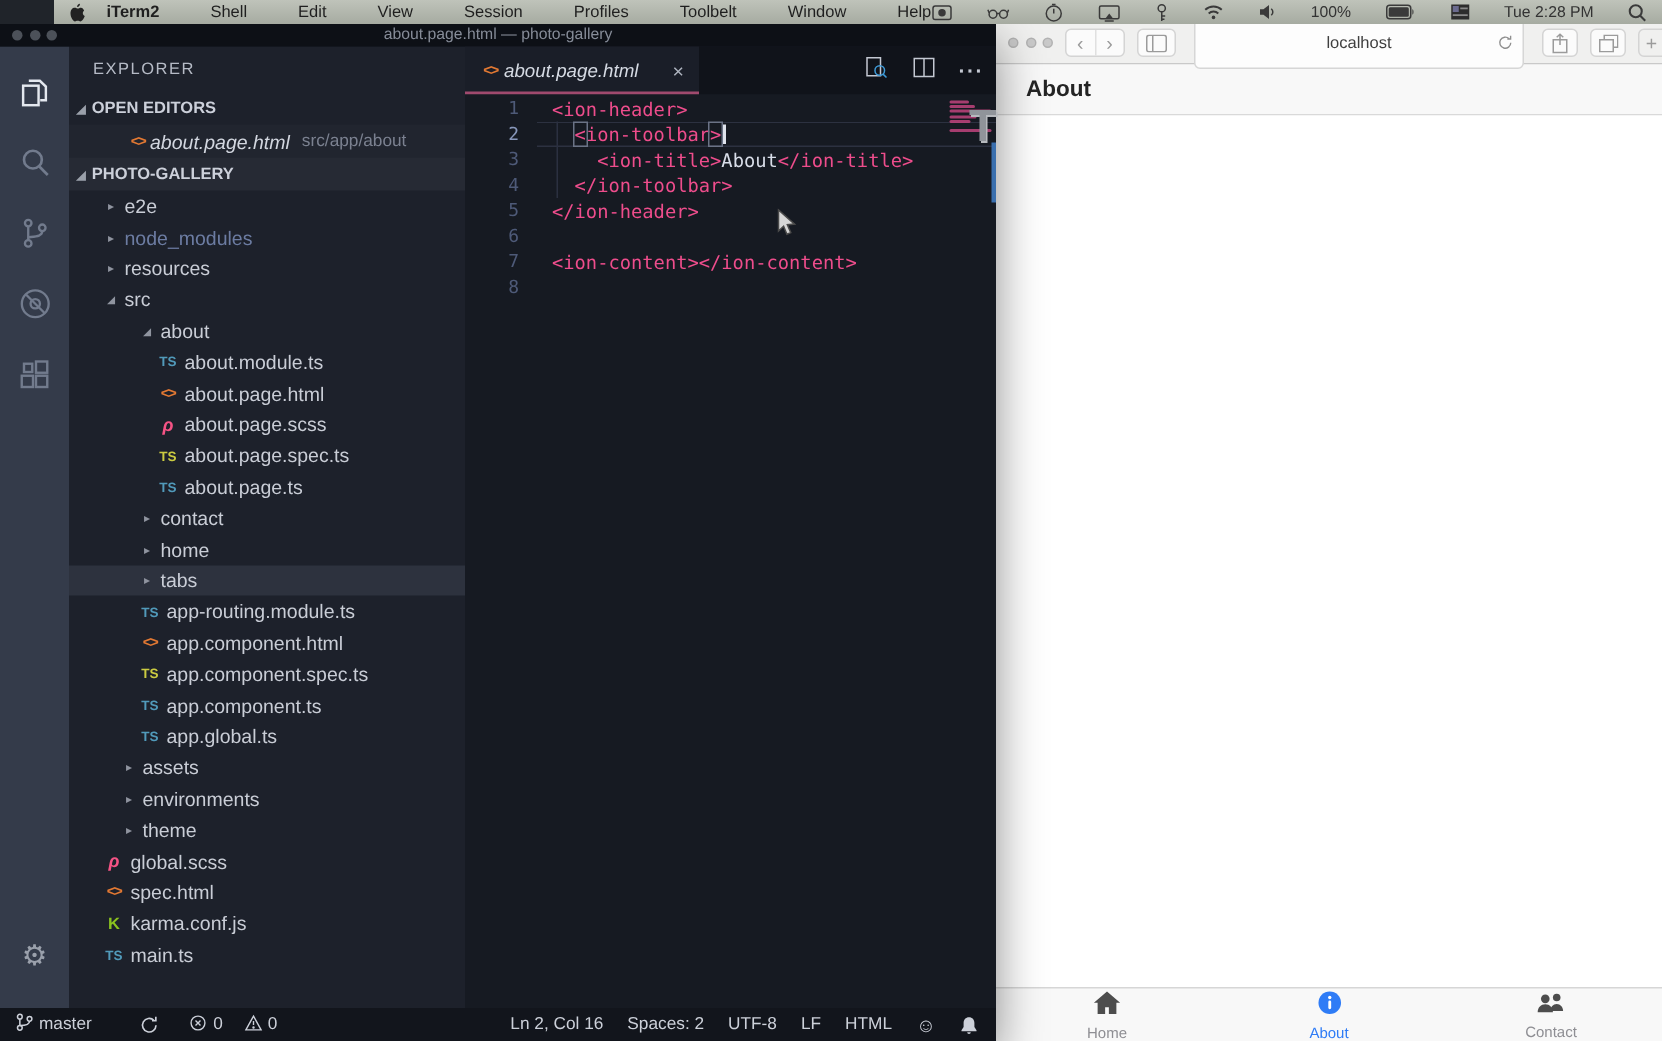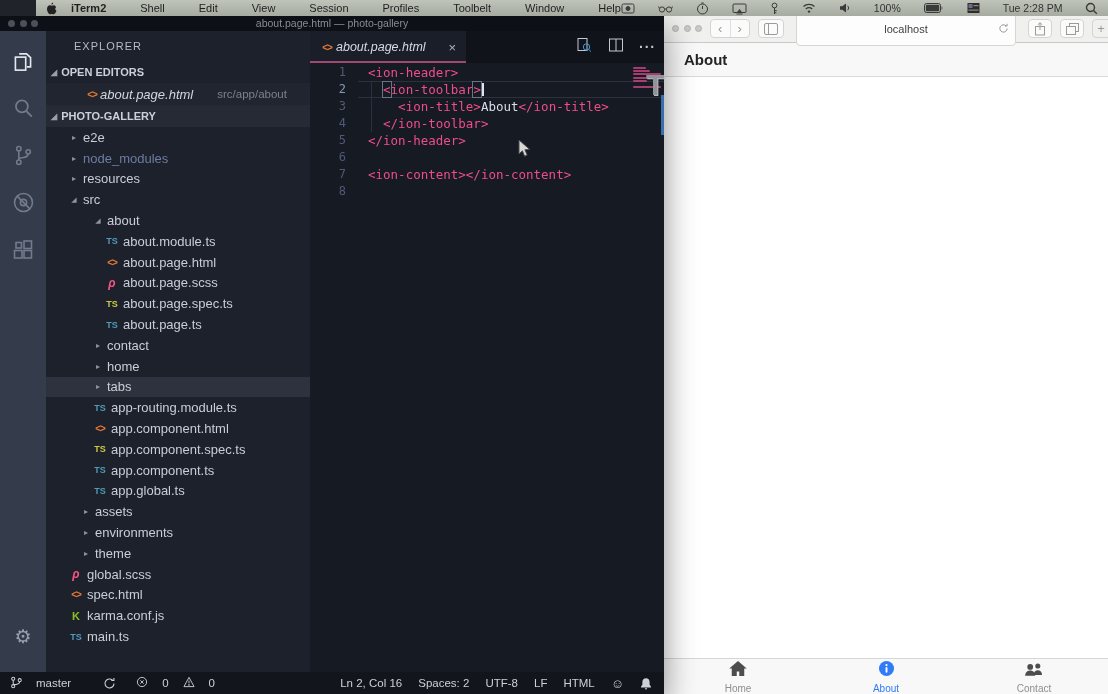--- a/index.html
+++ b/index.html
@@ -38,27 +38,27 @@
   .vs-main { flex:1; display:flex; min-height:0; }
 
   
   .activitybar { width:46px; flex:none; background:#343b4a; display:flex; flex-direction:column; align-items:center; padding-top:7px; }
   .act-item { width:46px; height:47px; display:flex; align-items:center; justify-content:center; color:#727b8d; }
   .act-item.active { color:#e4e8ef; }
   .act-gear { margin-top:auto; margin-bottom:12px; color:#9aa0ab; font-size:19px; }
 
   
   .sidebar { width:264px; flex:none; background:#1d212b; color:#c9cdd6; overflow:hidden; font-size:13px; }
-  .explorer-title { height:30px; line-height:30px; padding-left:28px; font-size:11px; letter-spacing:1px; color:#b6bbc6; }
+  .explorer-title { height:30px; line-height:30px; padding-left:16px; font-size:11px; letter-spacing:1px; color:#b6bbc6; }
   .section-row { height:22px; display:flex; align-items:center; font-size:11px; font-weight:bold; color:#ccd0da; padding-left:5px; }
   .section-row .tw { font-size:8px; margin-right:4px; color:#9aa0aa; }
   .section-row.pg { background:#262a34; }
   .oe-item { height:22px; display:flex; align-items:center; padding-left:38px; background:#21252f; }
   .oe-item .lbl { font-style:italic; color:#d2d6df; }
-  .oe-item .pth { margin-left:24px; font-size:11.5px; color:#7b8190; }
+  .oe-item .pth { margin-left:8px; font-size:11.5px; color:#7b8190; }
   .tree { }
   .tree-row { height:20.8px; display:flex; align-items:center; }
   .tree-row.sel { background:#2d323e; }
   .tree-row .arrow { font-size:8px; color:#8f949f; width:12px; flex:none; text-align:center; }
   .tree-row .arrow.exp { font-size:7px; }
   .tree-row .lbl { margin-left:3px; white-space:nowrap; }
   .tree-row .lbl.dim { color:#6c7ca2; }
   .fi { width:16px; flex:none; text-align:center; font-weight:bold; font-size:9px; font-family:"Liberation Sans",sans-serif; }
   .fi-html { color:#e37933; font-size:10px; letter-spacing:-1px; }
   .fi-ts { color:#519aba; }
@@ -88,21 +88,21 @@
   .seg.box { outline:1px solid #6b7386; }
   .caret { display:inline-block; width:2px; height:13px; background:#dfe3ec; vertical-align:-2px; margin-left:1px; }
   .guide { position:absolute; left:61px; top:18px; width:1px; height:51px; background:#2b3040; }
   .minimap { position:absolute; right:0; top:0; bottom:0; width:34px; }
   .mm-bar { position:absolute; left:3px; height:2px; background:#c0447c; opacity:.85; border-radius:1px; }
   .scroll-strip { position:absolute; right:0; top:32px; width:3px; height:40px; background:#3a6fae; }
 
   
   .statusbar { height:22px; flex:none; background:#12151c; color:#ccd0d9; display:flex; align-items:center; font-size:11.5px; }
   .sb-left { display:flex; align-items:center; gap:14px; padding-left:10px; }
-  .sb-item { display:flex; align-items:center; gap:14px; white-space:nowrap; }
+  .sb-item { display:flex; align-items:center; gap:4px; white-space:nowrap; }
   .sb-right { margin-left:auto; display:flex; align-items:center; gap:16px; padding-right:12px; }
   .sb-smiley { font-size:13px; }
 
   
   .sf-toolbar { height:28px; flex:none; background:#f0f0ef; border-bottom:1px solid #c9c9c9;
     display:flex; align-items:center; padding:0 8px; gap:8px; }
   .sf-btn { height:19px; border:1px solid #d4d4d4; border-radius:4px; background:#fbfbfb;
     display:flex; align-items:center; justify-content:center; color:#8f8f8f; }
   .sf-nav { width:40px; display:flex; }
   .sf-nav span { flex:1; text-align:center; font-size:13px; line-height:17px; color:#9b9b9b; }

